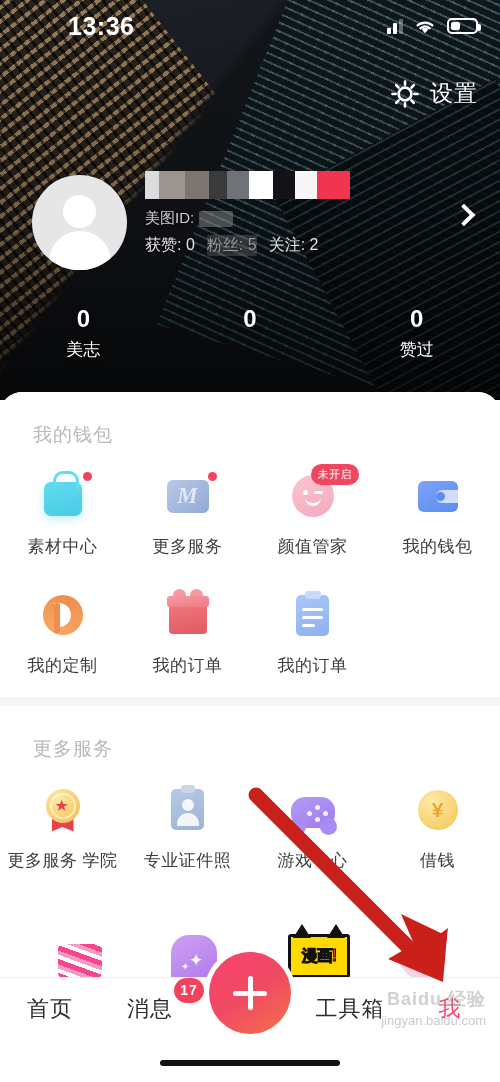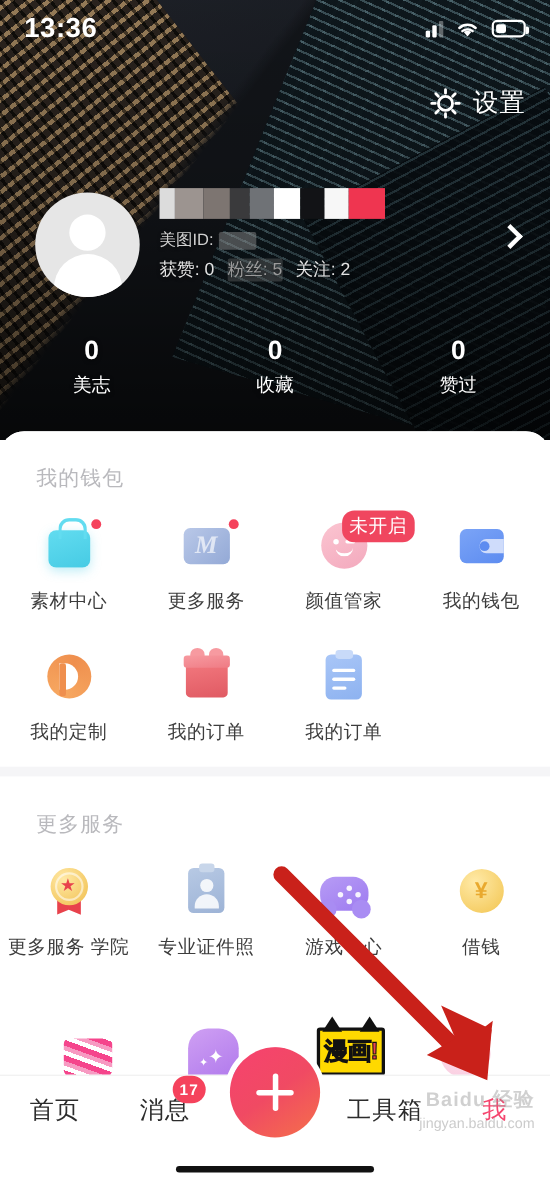--- a/index.html
+++ b/index.html
@@ -69,21 +69,21 @@
     position:absolute; inset:0;
     background:linear-gradient(180deg,rgba(0,0,0,.15) 0%,rgba(0,0,0,.28) 45%,rgba(0,0,0,.70) 100%);
   }
 
   
   .statusbar{
     position:absolute; left:0; top:0; width:500px; height:52px;
     display:flex; align-items:center; justify-content:space-between;
     padding:0 22px; color:#fff; z-index:6;
   }
-  .sb-time{ font-size:25px; font-weight:700; letter-spacing:.5px; }
+  .sb-time{ font-size:25px; font-weight:700; letter-spacing:.5px;margin-left:46px; }
   .sb-icons{ display:flex; align-items:center; gap:11px; }
   .sig{ display:flex; align-items:flex-end; gap:2px; height:16px; }
   .sig i{ display:block; width:4px; background:#fff; border-radius:1px; }
   .sig i:nth-child(1){ height:6px; }
   .sig i:nth-child(2){ height:11px; }
   .sig i:nth-child(3){ height:15px; opacity:.35; }
   .batt{ width:31px; height:16px; border:2px solid #fff; border-radius:5px; position:relative; }
   .batt::after{ content:""; position:absolute; right:-5px; top:4px; width:3px; height:7px;
     background:#fff; border-radius:0 2px 2px 0; }
   .batt i{ position:absolute; left:2px; top:2px; bottom:2px; width:9px; background:#fff; border-radius:2px; }
@@ -142,21 +142,21 @@
   .cell{ width:25%; padding:18px 0 14px; display:flex; flex-direction:column;
     align-items:center; position:relative; }
   .cell .ibox{ position:relative; width:56px; height:52px; display:flex;
     align-items:center; justify-content:center; }
   .cell .clabel{ margin-top:14px; font-size:17px; color:#3d3d3d; text-align:center;
     line-height:1.25; letter-spacing:.5px; }
   .reddot{ position:absolute; right:-1px; top:2px; width:9px; height:9px;
     border-radius:50%; background:#f5425c; }
   .pillbadge{
     position:absolute; left:26px; top:-6px; background:#f0465f; color:#fff;
-    font-size:17px; border-radius:11px; padding:3px 7px; white-space:nowrap;
+    font-size:11px; border-radius:11px; padding:3px 7px; white-space:nowrap;
     letter-spacing:.5px;
   }
   .divider{ height:9px; background:#f5f5f7; }
 
   
   .ic{ width:46px; height:46px; position:relative; }
   .ic-bag{ width:38px; height:34px; border-radius:7px; background:linear-gradient(160deg,#62dcf0,#46cbe4);
     position:relative; margin-top:6px; box-shadow:0 3px 10px rgba(70,203,228,.35); }
   .ic-bag::before{ content:""; position:absolute; left:50%; top:-11px; margin-left:-10px;
     width:20px; height:16px; border:3.5px solid #62dcf0; border-bottom:none;
@@ -243,42 +243,42 @@
     border-radius:5px; }
   .peek-wand{ left:171px; top:5px; width:46px; height:45px; border-radius:18px 18px 0 0;
     background:linear-gradient(150deg,#cfa0f3,#b079ec); }
   .peek-wand .s1,.peek-wand .s2{ position:absolute; color:#fff; line-height:1; }
   .peek-wand .s1{ left:18px; top:17px; font-size:17px; }
   .peek-wand .s2{ left:10px; top:27px; font-size:10px; }
   .peek-plus{ left:224px; top:22px; width:54px; height:30px; border-radius:27px 27px 0 0;
     background:linear-gradient(135deg,#f2477f,#ef3f6e); }
   .peek-manga{ left:288px; top:4px; width:62px; height:44px;
     background:#ffd900; border:3px solid #111; border-radius:3px;
-    color:#f0434f; font-size:22px; font-weight:700; text-align:center; line-height:38px;
+    color:#f0434f; font-size:16px; font-weight:700; text-align:center; line-height:38px;
     letter-spacing:-1px; -webkit-text-stroke:1px #111; }
   .peek-manga::before, .peek-manga::after{ content:""; position:absolute; top:-13px;
     border-left:9px solid transparent; border-right:9px solid transparent;
     border-bottom:14px solid #111; }
   .peek-manga::before{ left:2px; } .peek-manga::after{ right:2px; }
   .peek-bubble{ left:400px; top:6px; width:46px; height:44px; border-radius:50%;
     background:radial-gradient(circle at 35% 30%,#fde4ee,#f9c6dc); }
   .peek-bubble i{ position:absolute; left:16px; top:10px; width:16px; height:24px;
     border:3px solid #fff; border-left:none; border-radius:0 12px 12px 0; opacity:.85; }
 
   
   .navbar{
     position:absolute; left:0; bottom:0; width:500px; height:105px;
     background:#fff; border-top:1px solid #efefef; z-index:10;
   }
   .navitems{ display:flex; align-items:flex-start; height:72px; padding-top:16px; }
   .navitem{ flex:1; text-align:center; position:relative; font-size:22px; color:#2c2c2c;
     letter-spacing:1px; }
   .navitem.active{ color:#f5456e; }
   .navbadge{
-    position:absolute; top:-16px; left:50%; margin-left:7px;
+    position:absolute; top:-16px; left:50%; margin-left:24px;
     background:#f5425c; color:#fff; font-size:14px; font-weight:600;
     min-width:30px; height:25px; line-height:25px; border-radius:13px; padding:0 6px;
   }
   .navcenter{
     position:absolute; left:50%; top:-26px; margin-left:-41px; width:82px; height:82px;
     border-radius:50%; background:linear-gradient(145deg,#f7426f 0%,#f04a63 50%,#f5704a 100%);
     box-shadow:0 0 0 5px #fff; z-index:11;
   }
   .navcenter::before,.navcenter::after{ content:""; position:absolute; background:#fff; border-radius:3px; }
   .navcenter::before{ left:50%; top:50%; width:34px; height:5px; margin:-2.5px 0 0 -17px; }
@@ -377,21 +377,20 @@
     <div class="chev"></div>
   </div>
 
   <div class="counters">
     <div class="counter">
       <div class="num">0</div>
       <div class="lbl">美志</div>
     </div>
     <div class="counter">
       <div class="num">0</div>
-      <div class="lbl">收藏</div>
     </div>
     <div class="counter">
       <div class="num">0</div>
       <div class="lbl">赞过</div>
     </div>
   </div>
 
   <div class="sheet">
 
     <div class="section">

